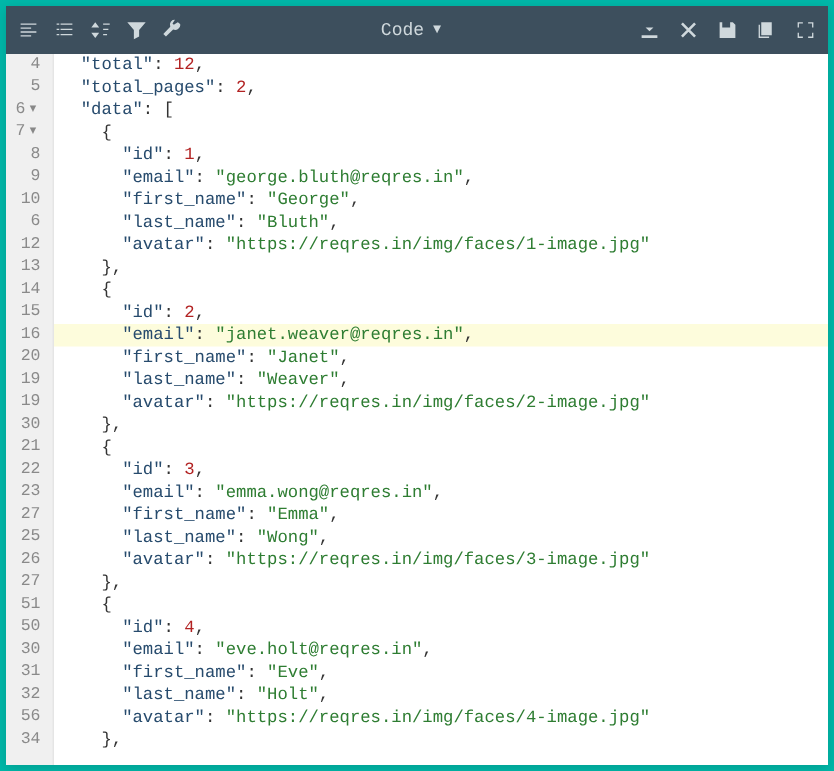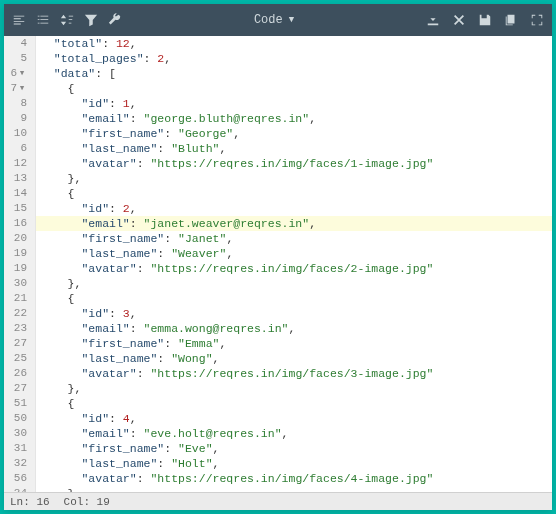--- a/index.html
+++ b/index.html
@@ -158,18 +158,14 @@
         <div class="gutter-line">50</div>
         <div class="gutter-line">30</div>
         <div class="gutter-line">31</div>
         <div class="gutter-line">32</div>
         <div class="gutter-line">56</div>
         <div class="gutter-line">34</div>
       </div>
     <div class="code" id="code"><div class="code-line">  <span class="k">"total"</span><span class="p">: </span><span class="n">12</span><span class="p">,</span></div><div class="code-line">  <span class="k">"total_pages"</span><span class="p">: </span><span class="n">2</span><span class="p">,</span></div><div class="code-line">  <span class="k">"data"</span><span class="p">: [</span></div><div class="code-line">    <span class="p">{</span></div><div class="code-line">      <span class="k">"id"</span><span class="p">: </span><span class="n">1</span><span class="p">,</span></div><div class="code-line">      <span class="k">"email"</span><span class="p">: </span><span class="s">"george.bluth@reqres.in"</span><span class="p">,</span></div><div class="code-line">      <span class="k">"first_name"</span><span class="p">: </span><span class="s">"George"</span><span class="p">,</span></div><div class="code-line">      <span class="k">"last_name"</span><span class="p">: </span><span class="s">"Bluth"</span><span class="p">,</span></div><div class="code-line">      <span class="k">"avatar"</span><span class="p">: </span><span class="s">"https://reqres.in/img/faces/1-image.jpg"</span></div><div class="code-line">    <span class="p">},</span></div><div class="code-line">    <span class="p">{</span></div><div class="code-line">      <span class="k">"id"</span><span class="p">: </span><span class="n">2</span><span class="p">,</span></div><div class="code-line hl">      <span class="k">"email"</span><span class="p">: </span><span class="s">"janet.weaver@reqres.in"</span><span class="p">,</span></div><div class="code-line">      <span class="k">"first_name"</span><span class="p">: </span><span class="s">"Janet"</span><span class="p">,</span></div><div class="code-line">      <span class="k">"last_name"</span><span class="p">: </span><span class="s">"Weaver"</span><span class="p">,</span></div><div class="code-line">      <span class="k">"avatar"</span><span class="p">: </span><span class="s">"https://reqres.in/img/faces/2-image.jpg"</span></div><div class="code-line">    <span class="p">},</span></div><div class="code-line">    <span class="p">{</span></div><div class="code-line">      <span class="k">"id"</span><span class="p">: </span><span class="n">3</span><span class="p">,</span></div><div class="code-line">      <span class="k">"email"</span><span class="p">: </span><span class="s">"emma.wong@reqres.in"</span><span class="p">,</span></div><div class="code-line">      <span class="k">"first_name"</span><span class="p">: </span><span class="s">"Emma"</span><span class="p">,</span></div><div class="code-line">      <span class="k">"last_name"</span><span class="p">: </span><span class="s">"Wong"</span><span class="p">,</span></div><div class="code-line">      <span class="k">"avatar"</span><span class="p">: </span><span class="s">"https://reqres.in/img/faces/3-image.jpg"</span></div><div class="code-line">    <span class="p">},</span></div><div class="code-line">    <span class="p">{</span></div><div class="code-line">      <span class="k">"id"</span><span class="p">: </span><span class="n">4</span><span class="p">,</span></div><div class="code-line">      <span class="k">"email"</span><span class="p">: </span><span class="s">"eve.holt@reqres.in"</span><span class="p">,</span></div><div class="code-line">      <span class="k">"first_name"</span><span class="p">: </span><span class="s">"Eve"</span><span class="p">,</span></div><div class="code-line">      <span class="k">"last_name"</span><span class="p">: </span><span class="s">"Holt"</span><span class="p">,</span></div><div class="code-line">      <span class="k">"avatar"</span><span class="p">: </span><span class="s">"https://reqres.in/img/faces/4-image.jpg"</span></div><div class="code-line">    <span class="p">},</span></div></div>
   </div>
 
-  <div class="statusbar">
-    <span>Ln: 16</span>
-    <span>Col: 19</span>
-  </div>
 
 </div>
 
 </body></html>

